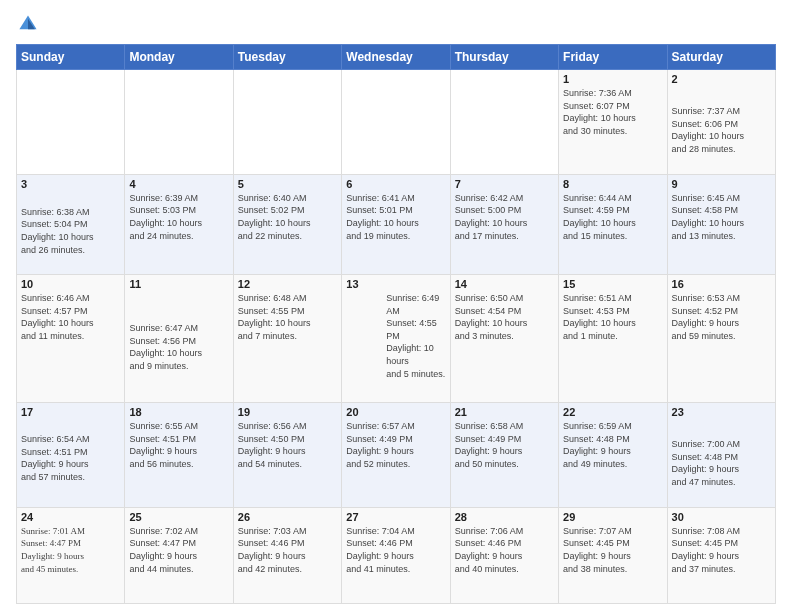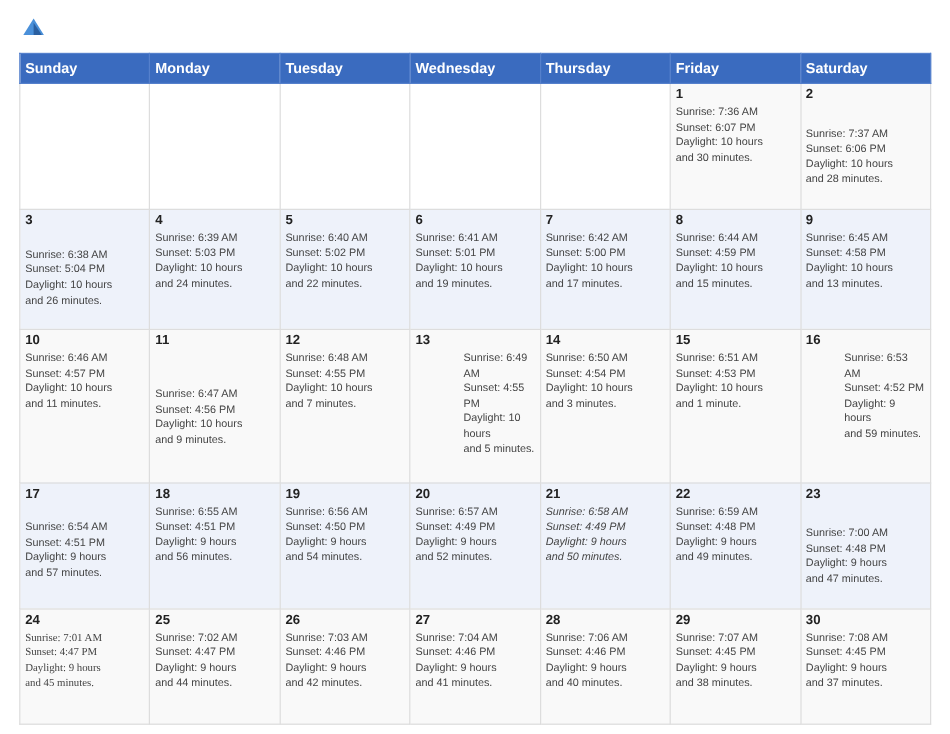--- a/index.html
+++ b/index.html
@@ -249,21 +249,21 @@
           </td>
           <td>
             <span class="day-num">15</span>
             <div class="day-detail" style="white-space: pre-line;">Sunrise: 6:51 AM
 Sunset: 4:53 PM
 Daylight: 10 hours
 and 1 minute.</div>
           </td>
           <td>
             <span class="day-num">16</span>
-            <div class="day-detail" style="white-space: pre-line; margin-left: 32px;">Sunrise: 6:53 AM
+            <div class="day-detail" style="white-space: pre-line;">Sunrise: 6:53 AM
 Sunset: 4:52 PM
 Daylight: 9 hours
 and 59 minutes.</div>
           </td>
         </tr>
         <tr>
           <td>
             <span class="day-num">17</span>
             <div class="day-detail" style="white-space: pre-line; margin-top: 15px;">Sunrise: 6:54 AM
 Sunset: 4:51 PM
@@ -286,21 +286,21 @@
           </td>
           <td>
             <span class="day-num">20</span>
             <div class="day-detail" style="white-space: pre-line;">Sunrise: 6:57 AM
 Sunset: 4:49 PM
 Daylight: 9 hours
 and 52 minutes.</div>
           </td>
           <td>
             <span class="day-num">21</span>
-            <div class="day-detail" style="white-space: pre-line; font-style: italic;">Sunrise: 6:58 AM
+            <div class="day-detail" style="white-space: pre-line;">Sunrise: 6:58 AM
 Sunset: 4:49 PM
 Daylight: 9 hours
 and 50 minutes.</div>
           </td>
           <td>
             <span class="day-num">22</span>
             <div class="day-detail" style="white-space: pre-line;">Sunrise: 6:59 AM
 Sunset: 4:48 PM
 Daylight: 9 hours
 and 49 minutes.</div>

